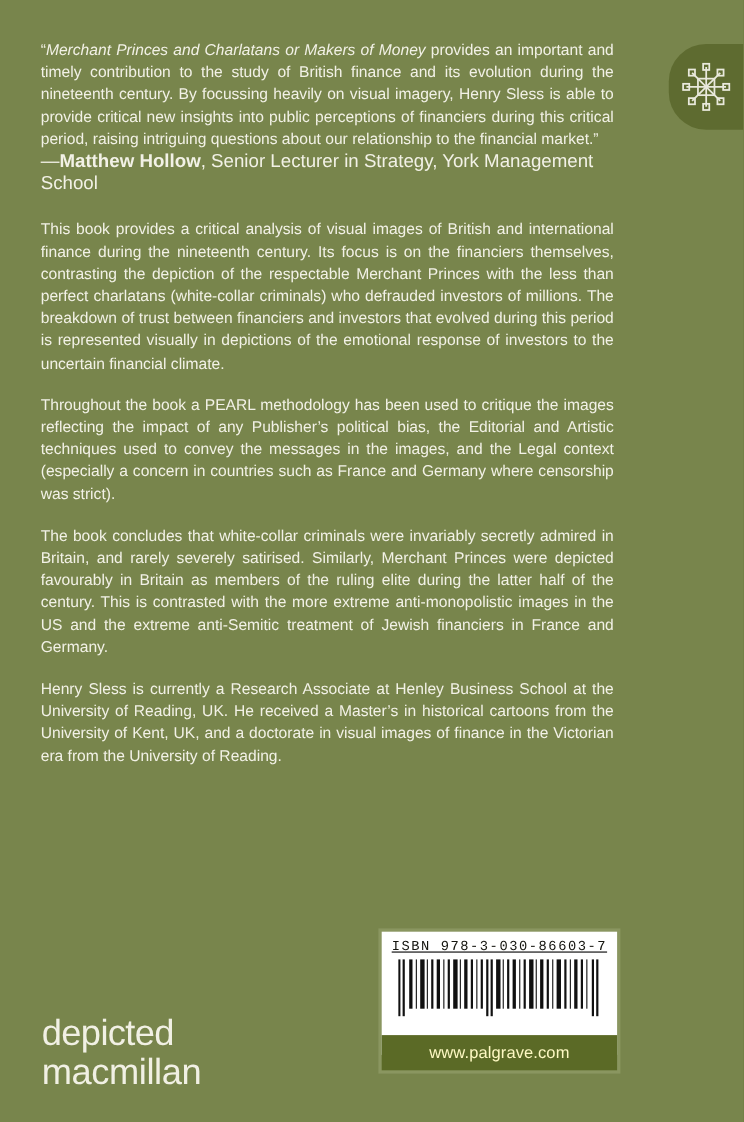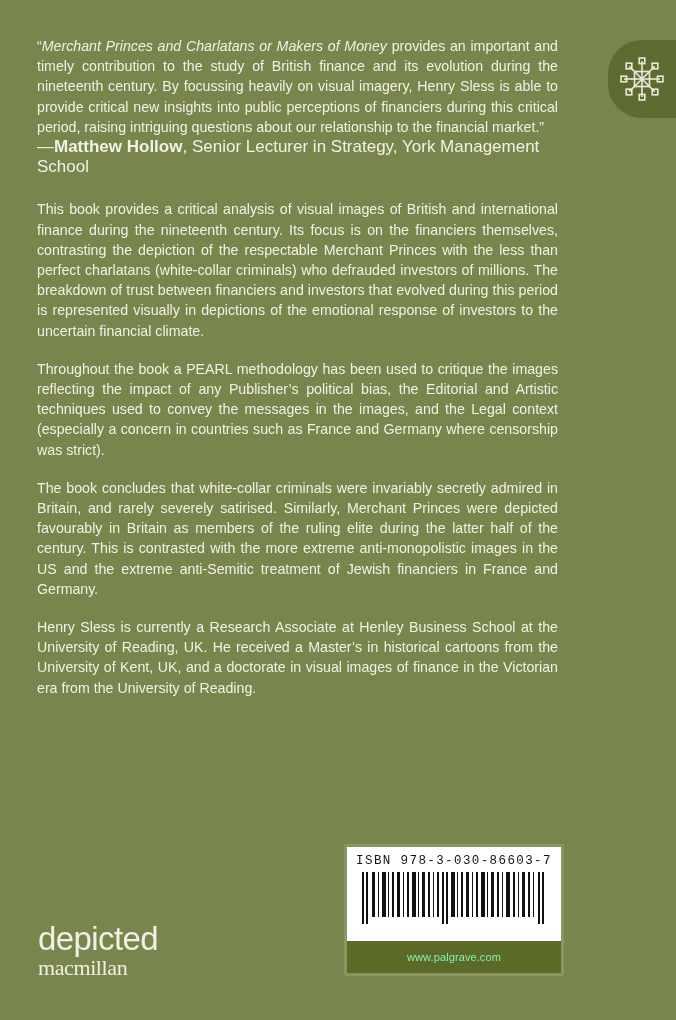--- a/index.html
+++ b/index.html
@@ -74,25 +74,24 @@
     line-height: 1.0;
   }
   .wordmark .wm-line1 {
     display: block;
     font-size: 33px;
     letter-spacing: -0.6px;
     font-weight: 400;
   }
   .wordmark .wm-line2 {
     display: block;
-    font-size: 22px;
+    font-size: 33px;
     letter-spacing: -0.4px;
     font-weight: 400;
     margin-top: 2px;
-    font-family: Liberation Serif, serif;
   }
 
   
   .barcode-block {
     position: absolute;
     left: 344px;
     top: 844px;
     width: 220px;
     height: 132px;
     background: #8a9660;
@@ -103,20 +102,21 @@
     position: absolute;
     left: 3px;
     top: 3px;
     width: 214px;
     height: 112px;
     background: #ffffff;
     box-sizing: border-box;
     display: flex;
     flex-direction: column;
     align-items: center;
+    text-decoration: underline;
   }
   .isbn-text {
     font-family: "Liberation Mono", monospace;
     font-size: 12.5px;
     color: #15150f;
     letter-spacing: 1.4px;
     margin-top: 7px;
     white-space: nowrap;
   }
   .bars-wrap {
@@ -146,22 +146,22 @@
     left: 3px;
     top: 97px;
     width: 214px;
     height: 32px;
     background: #5b6a26;
     display: flex;
     align-items: center;
     justify-content: center;
   }
   .url-strip span {
-    color: #86efac;
-    font-size: 11px;
+    color: #fef9c3;
+    font-size: 15px;
     letter-spacing: 0.1px;
     text-align: right;
   }
 </style>
 </head>
 <body>
 
 <div class="cover">
 
   <div class="colophon-badge">

